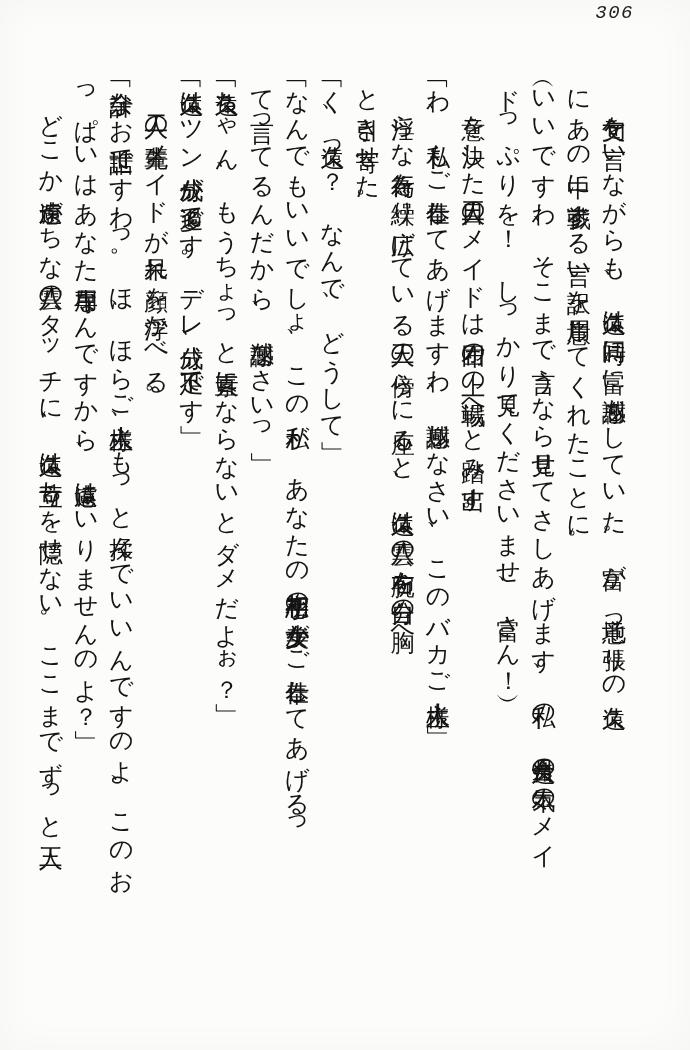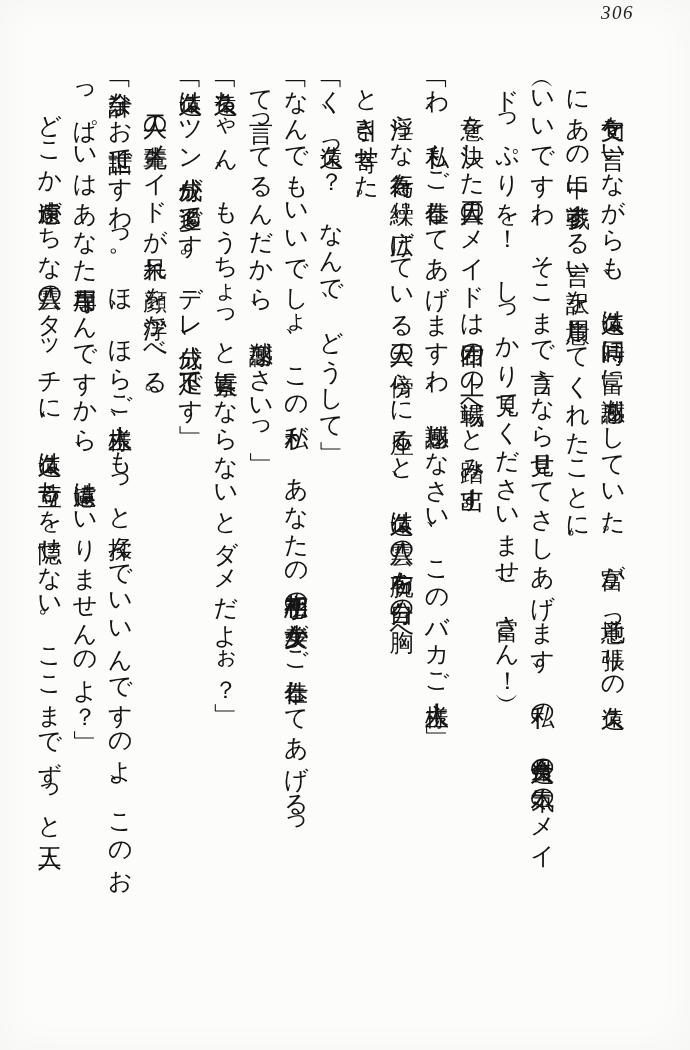--- a/index.html
+++ b/index.html
@@ -6,21 +6,21 @@
     margin: 0;
     padding: 0;
     background: #e8e8e6;
   }
   .page {
     position: relative;
     width: 690px;
     height: 1050px;
     background: #fcfcfa;
     overflow: hidden;
-    font-family: Liberation Serif, serif;
+    font-family: Liberation Mono, monospace;
     color: #141414;
     box-shadow: inset 0 0 40px rgba(0,0,0,0.03);
   }
   .page-number {
     position: absolute;
     top: 2px;
     right: 56px;
     font-size: 19px;
     font-style: italic;
     letter-spacing: 1.5px;

